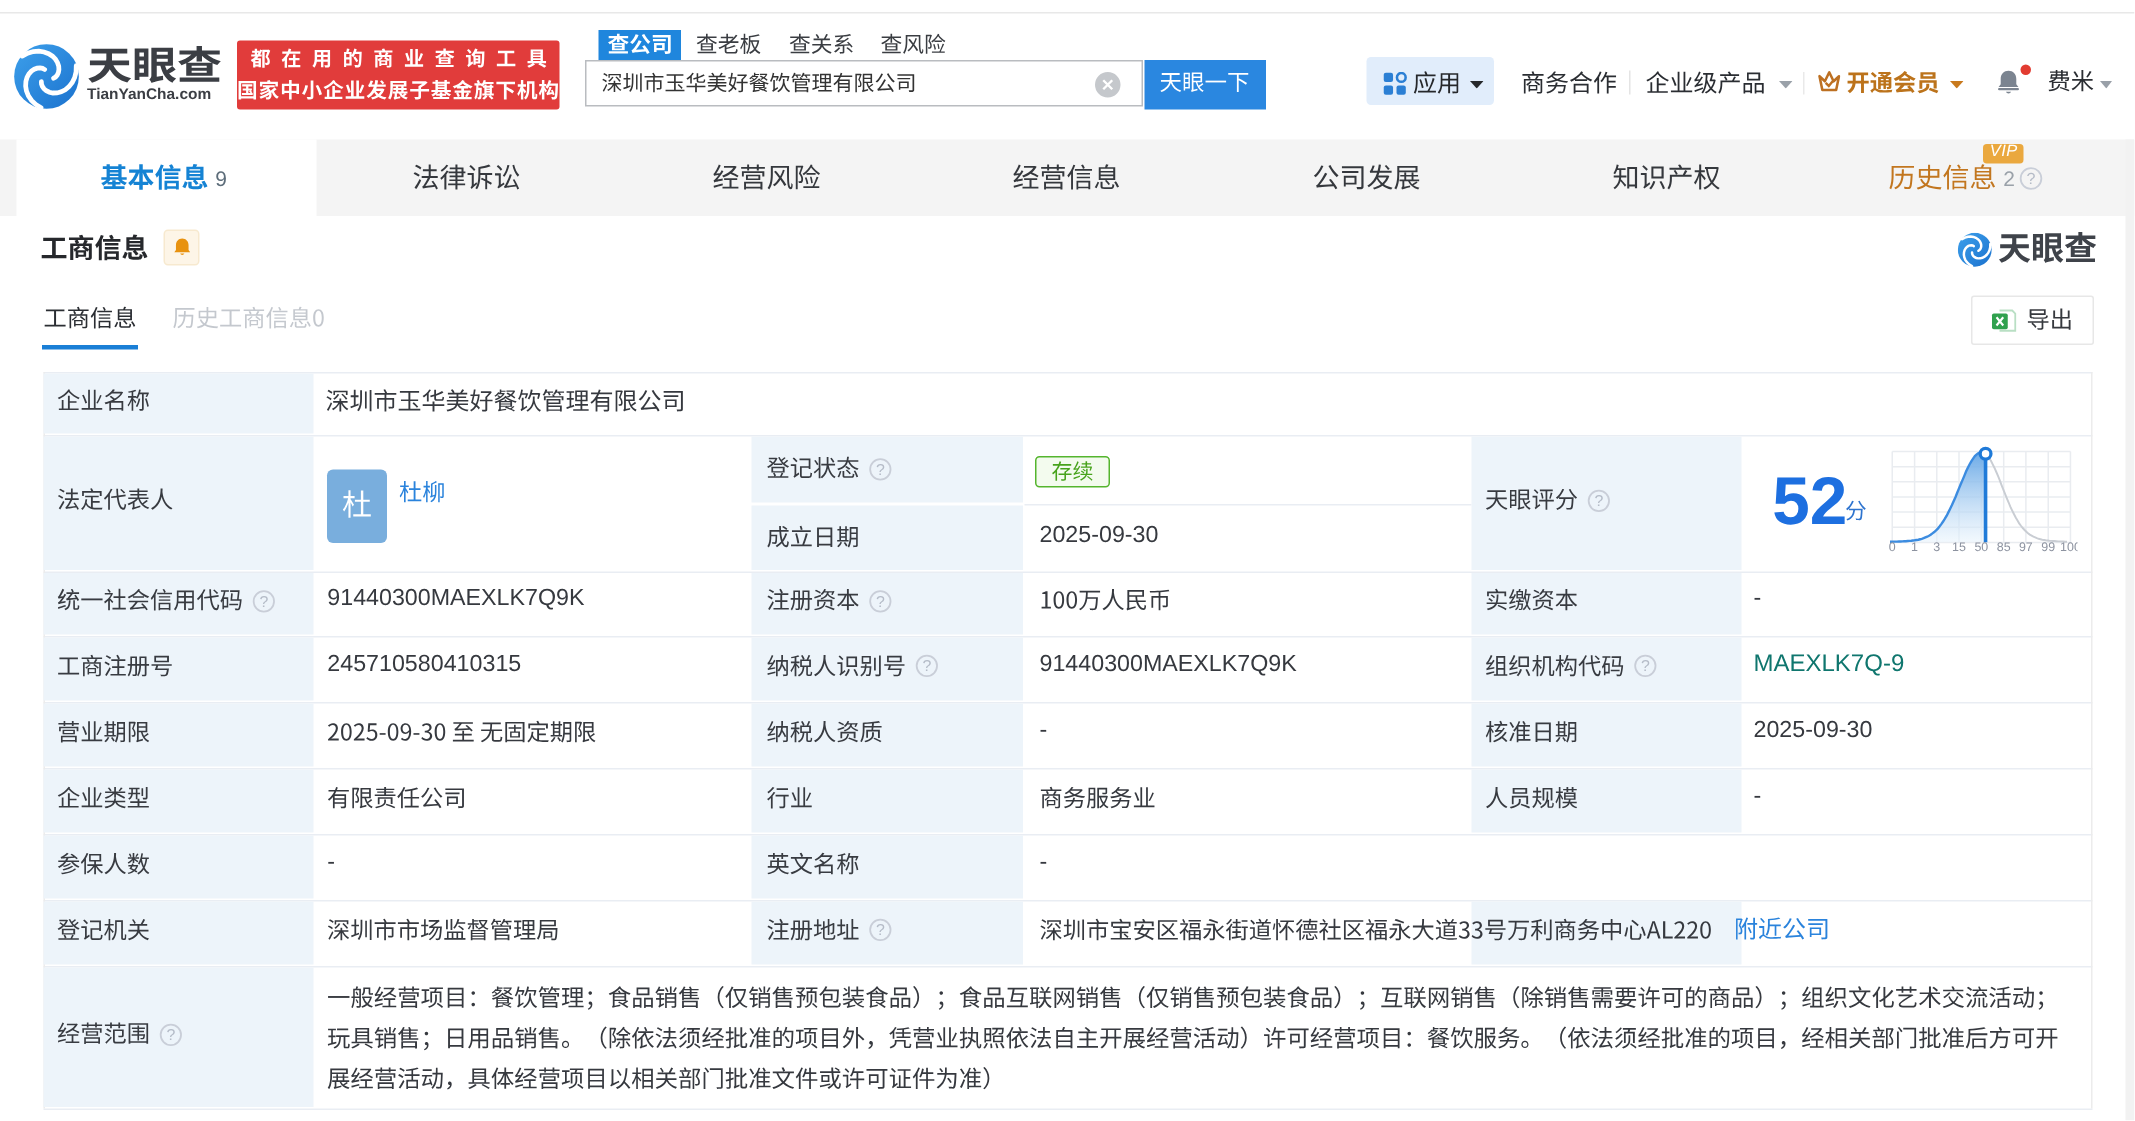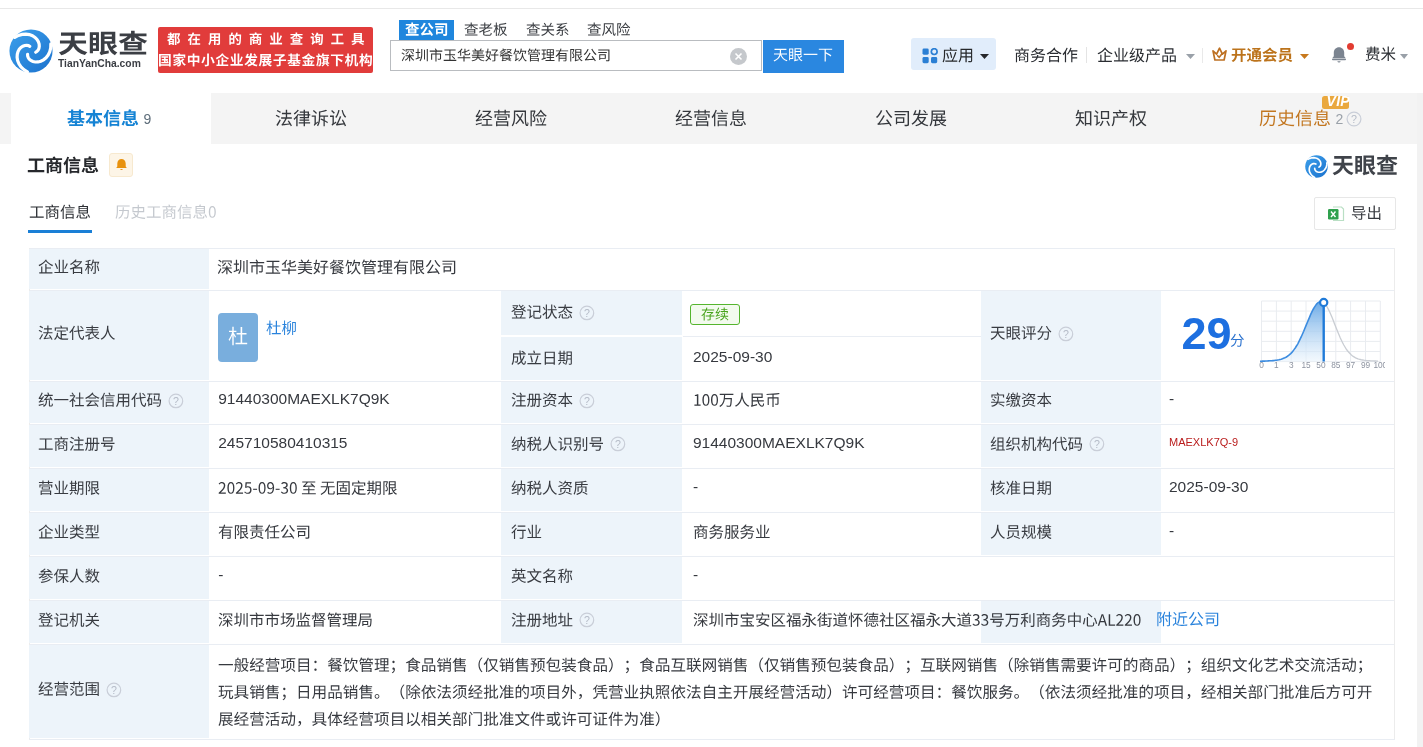--- a/index.html
+++ b/index.html
@@ -499,21 +499,21 @@
       <use href="#gR4FE1" x="400"></use>
       <use href="#gR606F" x="600"></use>
     </g>
   </svg>
 <div style="position:absolute;left:1335.5px;top:112.3px;font-size:14.0px;line-height:14.0px;color:#9aa1a9;font-weight:400;letter-spacing:0.00px;white-space:nowrap">2</div>
 <svg style="position:absolute;left:1346.0px;top:110.7px" width="16" height="16">
     <circle cx="8.0" cy="8.0" r="6.9" fill="none" stroke="#c9ced8" stroke-width="1.2"></circle>
     <text x="8.0" y="11.6" font-family="Liberation Sans" font-size="10.7" fill="#b4bbc7" text-anchor="middle">?</text>
   </svg>
 <div style="position:absolute;left:1321.5px;top:95.5px;width:27.0px;height:13.0px;background:#eaa83e;border-radius:2.5px"></div>
-<div style="position:absolute;left:1326.5px;top:97.4px;font-size:14px;line-height:9.5px;color:#fff;font-weight:700;letter-spacing:0.30px;font-style:italic;white-space:nowrap">VIP</div>
+<div style="position:absolute;left:1326.5px;top:97.4px;font-size:11px;line-height:9.5px;color:#fff;font-weight:400;letter-spacing:0.30px;font-style:italic;white-space:nowrap">VIP</div>
 <svg style="position:absolute;left:27.0px;top:155.9px;overflow:visible;" width="72.0" height="18.0">
     <g transform="translate(0,15.84) scale(0.09000)" fill="#26282c">
       <use href="#gB5DE5"></use>
       <use href="#gB5546" x="200"></use>
       <use href="#gB4FE1" x="400"></use>
       <use href="#gB606F" x="600"></use>
     </g>
   </svg>
 <div style="position:absolute;left:109.0px;top:152.5px;width:23.5px;height:24.0px;background:#fdf5e7;border:1px solid #f7e9cf;border-radius:3px;box-sizing:border-box"></div>
 <svg style="position:absolute;left:114.5px;top:157.5px" width="13" height="14">
@@ -679,21 +679,21 @@
       <use href="#gR5929"></use>
       <use href="#gR773C" x="200"></use>
       <use href="#gR8BC4" x="400"></use>
       <use href="#gR5206" x="600"></use>
     </g>
   </svg>
 <svg style="position:absolute;left:1058.3px;top:325.7px" width="16" height="16">
     <circle cx="7.9" cy="7.9" r="6.8" fill="none" stroke="#c9ced8" stroke-width="1.2"></circle>
     <text x="7.9" y="11.5" font-family="Liberation Sans" font-size="10.6" fill="#b4bbc7" text-anchor="middle">?</text>
   </svg>
-<div style="position:absolute;left:1181.5px;top:310.7px;font-size:45.0px;line-height:45.0px;color:#1d6fe0;font-weight:700;letter-spacing:0.00px;white-space:nowrap">29</div>
+<div style="position:absolute;left:1181.5px;top:310.7px;font-size:45.0px;line-height:45.0px;color:#1d6fe0;font-weight:700;letter-spacing:0.00px;white-space:nowrap">52</div>
 <svg style="position:absolute;left:1229.7px;top:332.7px;overflow:visible;" width="14.5" height="14.5">
     <g transform="translate(0,12.76) scale(0.07250)" fill="#2e74cf">
       <use href="#gR5206"></use>
     </g>
   </svg>
 <svg style="position:absolute;left:1258px;top:292.5px" width="127" height="76">
     <defs>
       <linearGradient id="cg" x1="0" y1="0" x2="0" y2="1">
         <stop offset="0" stop-color="#63a5e5" stop-opacity="0.95"></stop>
         <stop offset="1" stop-color="#e8f3fc" stop-opacity="0.55"></stop>
@@ -811,21 +811,21 @@
       <use href="#gR673A" x="400"></use>
       <use href="#gR6784" x="600"></use>
       <use href="#gR4EE3" x="800"></use>
       <use href="#gR7801" x="1000"></use>
     </g>
   </svg>
 <svg style="position:absolute;left:1089.3px;top:436.0px" width="16" height="16">
     <circle cx="7.9" cy="7.9" r="6.8" fill="none" stroke="#c9ced8" stroke-width="1.2"></circle>
     <text x="7.9" y="11.5" font-family="Liberation Sans" font-size="10.6" fill="#b4bbc7" text-anchor="middle">?</text>
   </svg>
-<div style="position:absolute;left:1169.0px;top:434.6px;font-size:11px;line-height:15.5px;color:#b91c1c;font-weight:400;letter-spacing:0.00px;white-space:nowrap">MAEXLK7Q-9</div>
+<div style="position:absolute;left:1169.0px;top:434.6px;font-size:16px;line-height:15.5px;color:#0f766e;font-weight:400;letter-spacing:0.00px;white-space:nowrap">MAEXLK7Q-9</div>
 <svg style="position:absolute;left:38.0px;top:479.5px;overflow:visible;" width="62.0" height="15.5">
     <g transform="translate(0,13.64) scale(0.07750)" fill="#383b41">
       <use href="#gR8425"></use>
       <use href="#gR4E1A" x="200"></use>
       <use href="#gR671F" x="400"></use>
       <use href="#gR9650" x="600"></use>
     </g>
   </svg>
 <svg style="position:absolute;left:218.2px;top:479.5px;overflow:visible;" width="179.5" height="15.5">
     <g transform="translate(0,13.64) scale(0.07750)" fill="#36393f">

